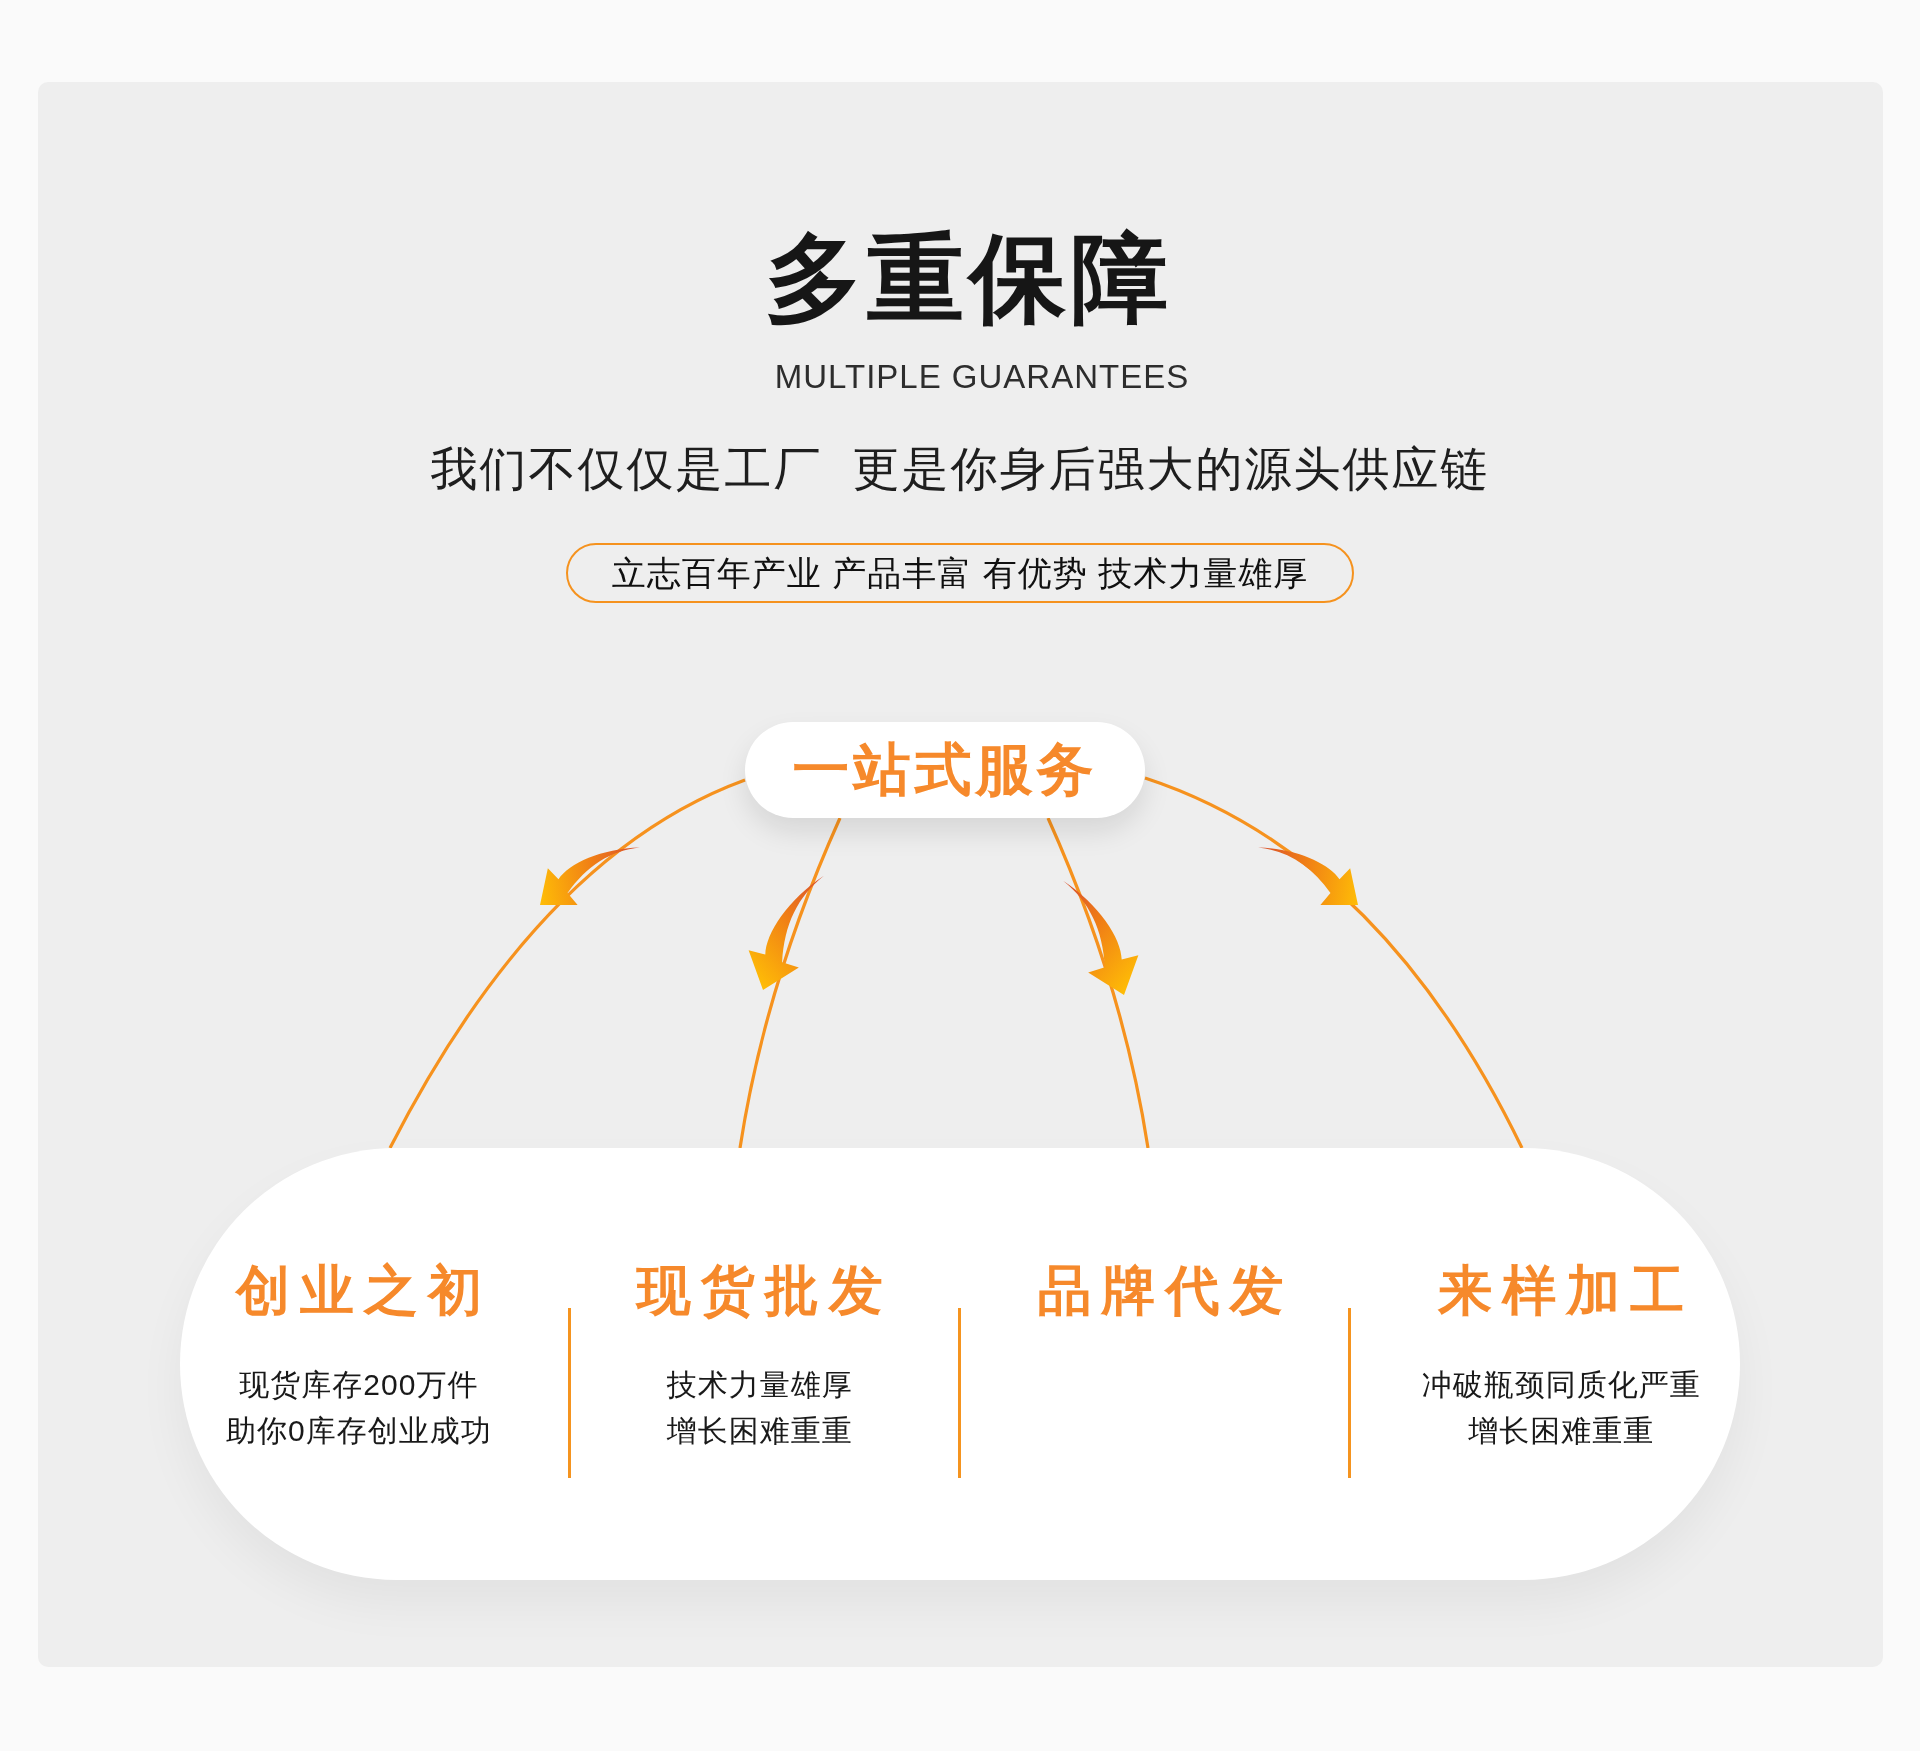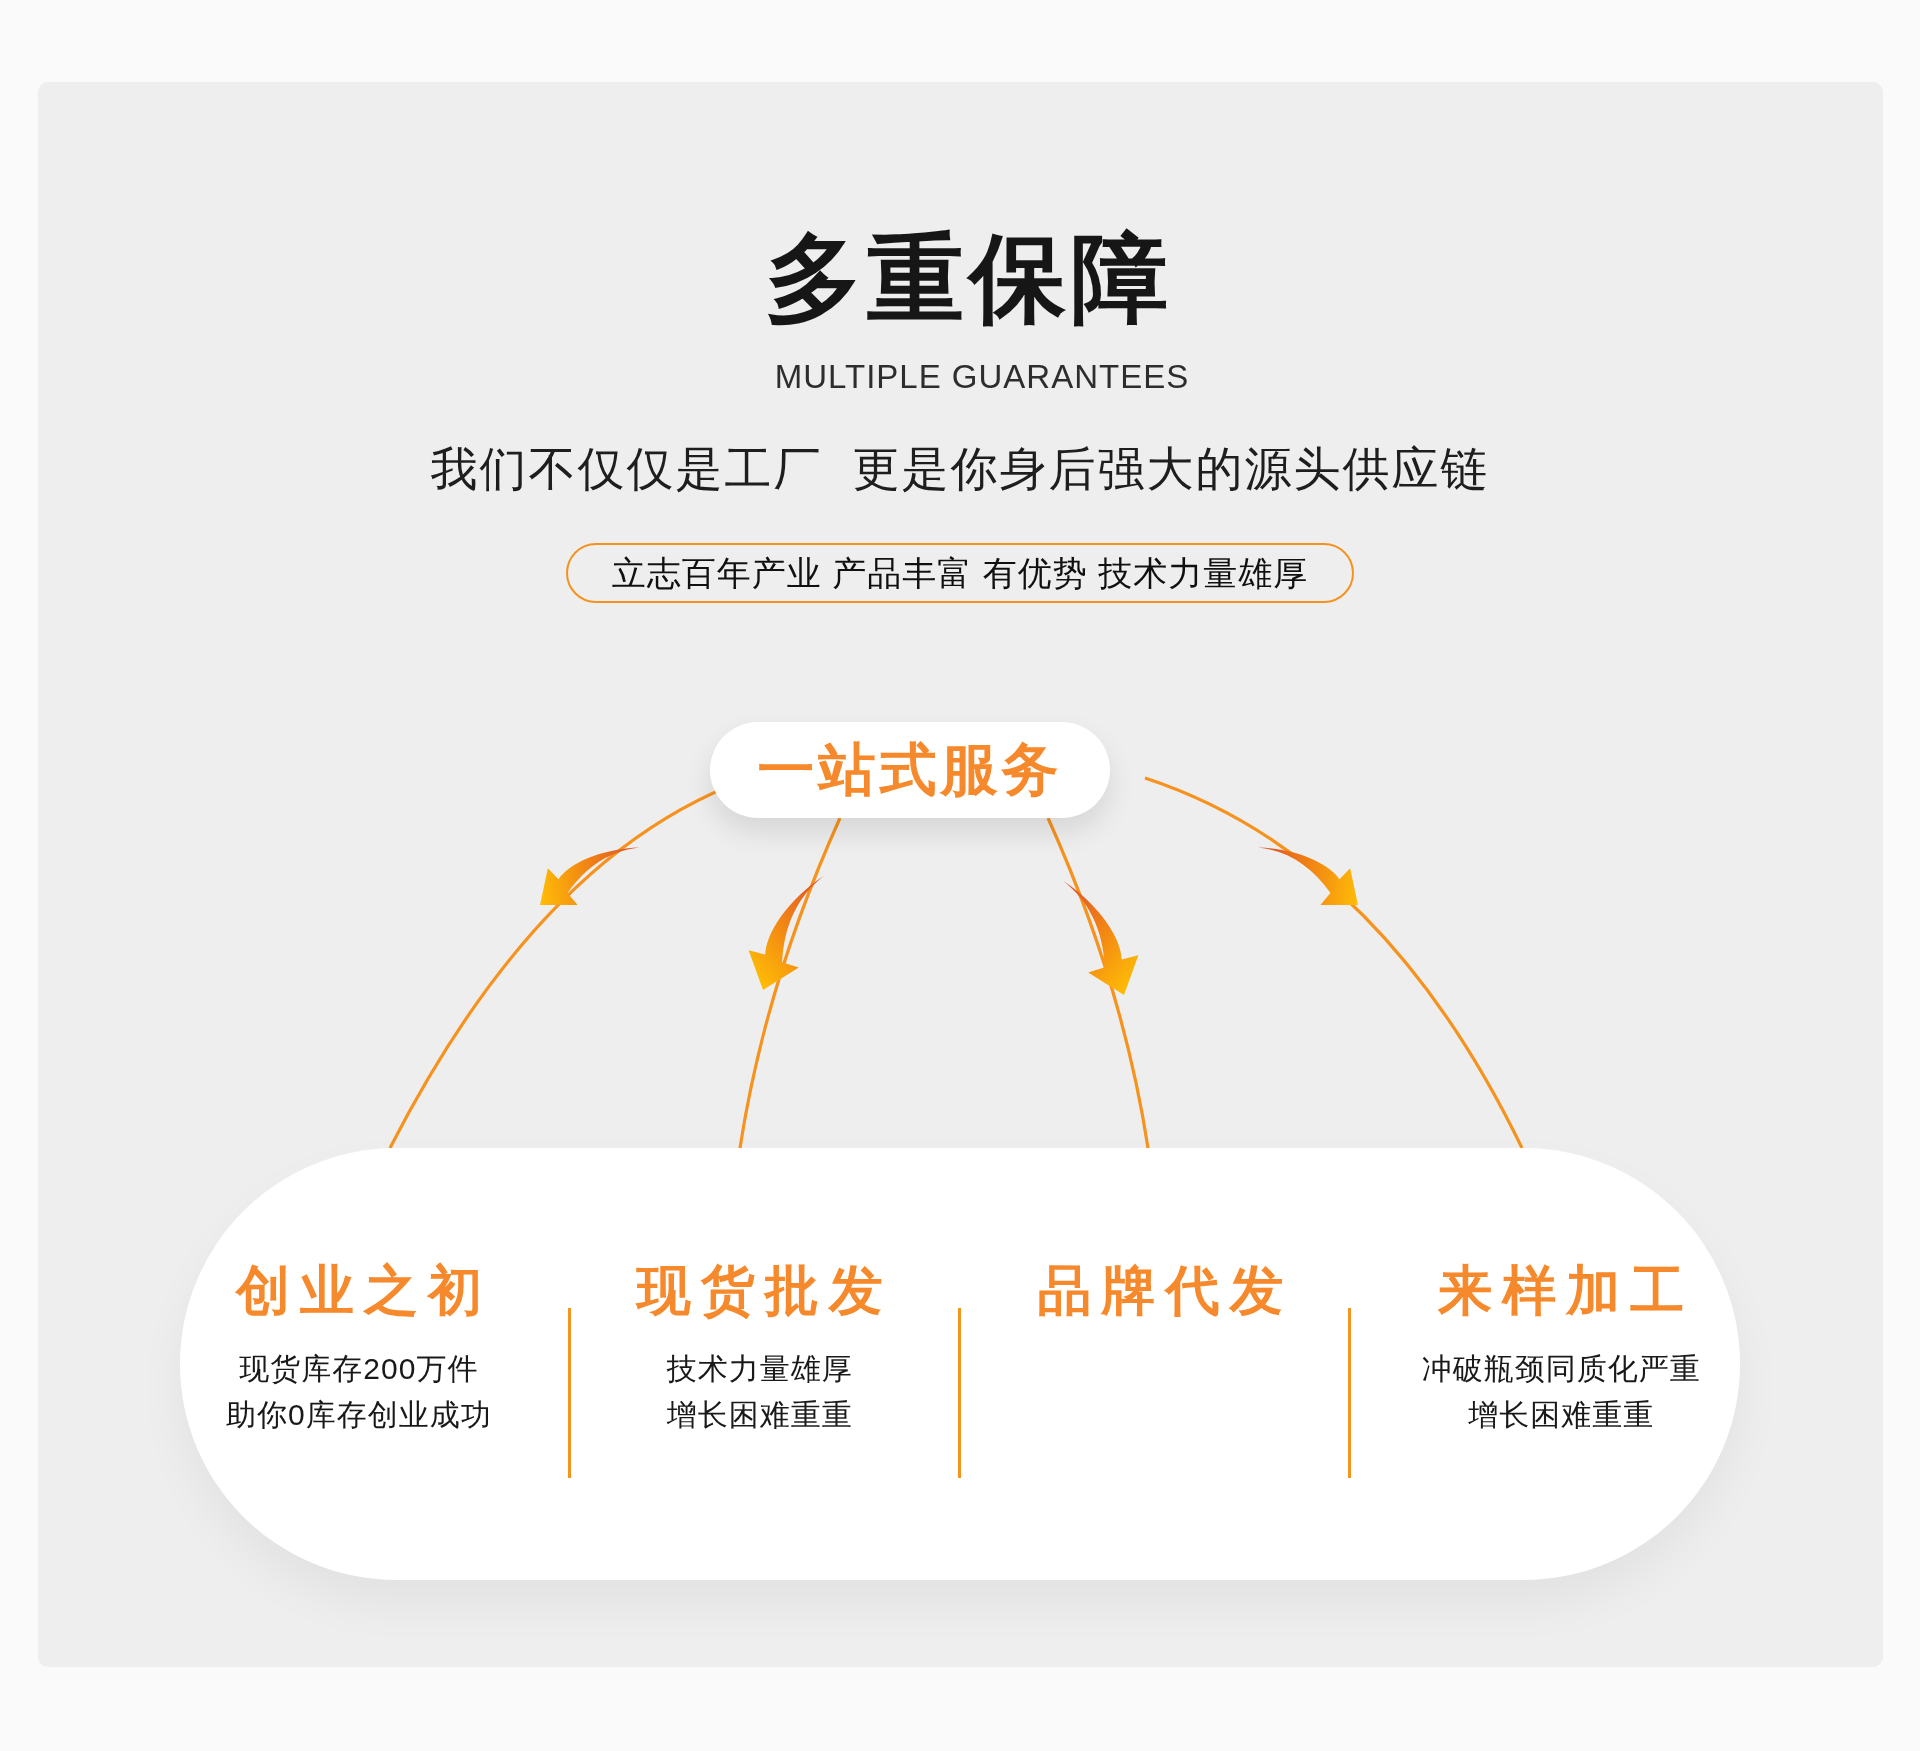--- a/index.html
+++ b/index.html
@@ -32,21 +32,21 @@
   .badge {
     display:inline-block; border:2px solid #f5921e; border-radius:31px;
     height:60px; line-height:56px; padding:0 44px;
     font-size:34px; font-weight:500; color:#101010; letter-spacing:1px; white-space:pre;
     background:transparent;
   }
 
   .arrows-svg { position:absolute; left:0; top:0; width:1920px; height:1751px; z-index:2; }
 
   .hub-pill {
-    position:absolute; left:710px; top:722px; width:400px; height:96px;
+    position:absolute; left:745px; top:722px; width:400px; height:96px;
     background:#ffffff; border-radius:48px; z-index:3;
     display:flex; align-items:center; justify-content:center;
     box-shadow:0 14px 28px rgba(0,0,0,0.10);
   }
   .hub-pill .hub-label {
     font-size:57px; font-weight:700; color:#f6892b; letter-spacing:4px;
   }
 
   .card {
     position:absolute; left:180px; top:1148px; width:1560px; height:432px;
@@ -55,21 +55,21 @@
   }
   .col {
     width:25%; padding-top:112px; text-align:center;
     display:flex; flex-direction:column; align-items:center;
   }
   .col-title {
     font-size:54px; font-weight:700; color:#f6892b;
     letter-spacing:10px; text-indent:10px; line-height:60px;
   }
   .col-body {
-    margin-top:26px; font-size:30px; font-weight:500; color:#191919;
+    margin-top:42px; font-size:30px; font-weight:500; color:#191919;
     line-height:46px; letter-spacing:1px; white-space:pre;
   }
   .divider {
     position:absolute; top:160px; width:3px; height:170px; background:#f5941f;
   }
   .divider.d1 { left:calc(25% - 2px); }
   .divider.d2 { left:calc(50% - 2px); }
   .divider.d3 { left:calc(75% - 2px); }
 </style>
 </head>

